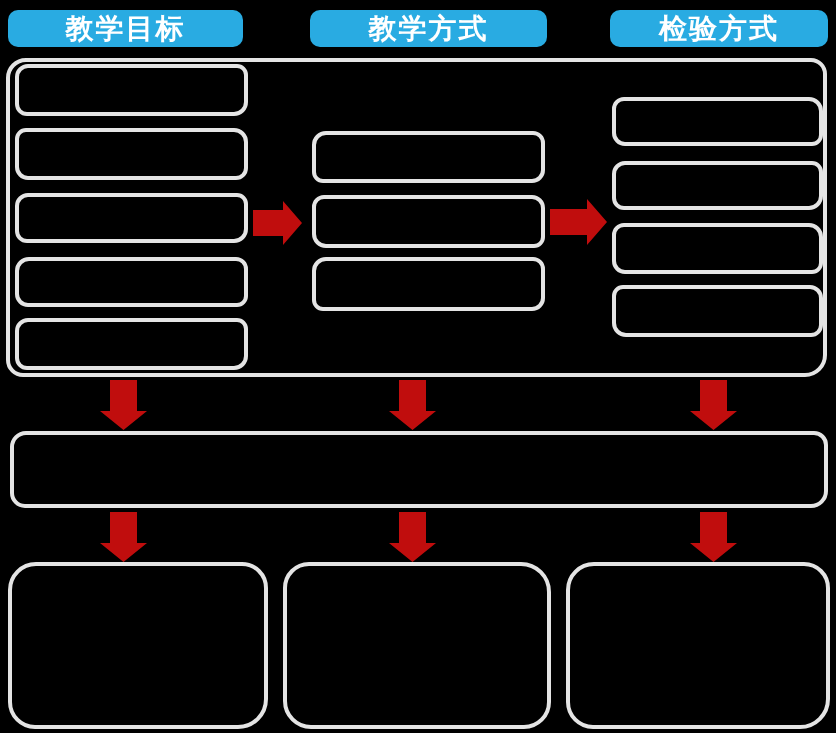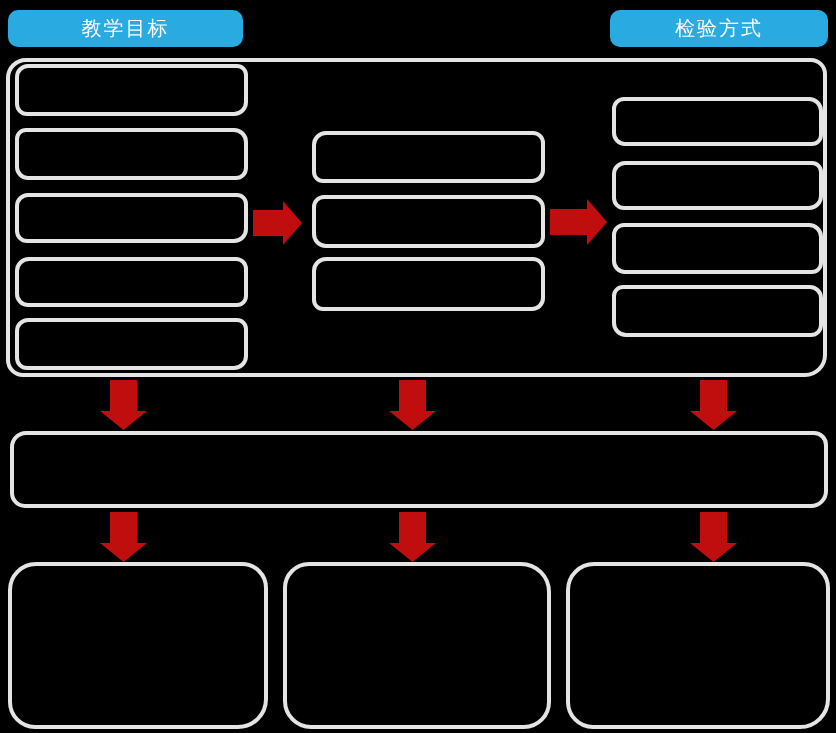--- a/index.html
+++ b/index.html
@@ -10,21 +10,21 @@
     --arrow-red:#c00d0d;
   }
   html,body{margin:0;padding:0;background:var(--background);}
   .canvas{
     position:relative;width:836px;height:733px;background:var(--background);
     font-family:"Liberation Sans","DejaVu Sans",sans-serif;overflow:hidden;
   }
   .header{
     position:absolute;height:37px;background:var(--header-bg);color:var(--header-text);
     border-radius:10px;display:flex;align-items:center;justify-content:center;
-    font-size:20px;font-weight:normal;letter-spacing:2px;
+    font-size:28px;font-weight:bold;letter-spacing:2px;
   }
   .h1{left:8px;top:10px;width:235px;}
   .h2{left:310px;top:10px;width:237px;}
   .h3{left:602px;top:10px;width:218px;margin-left:8px;}
 
   .sketch{
     position:absolute;border:4px solid var(--box-stroke);background:transparent;
     box-sizing:border-box;
   }
   .outer{left:6px;top:58px;width:821px;height:319px;border-radius:20px 16px 22px 17px;}
@@ -63,20 +63,21 @@
   .d2a{left:100px;top:512px;}
   .d2b{left:389px;top:512px;}
   .d2c{left:690px;top:512px;}
 </style>
 </head>
 <body>
 
 <div class="canvas">
 
   <div class="header h1">教学目标</div>
+  <div class="header h2">教学方式</div>
   <div class="header h3">检验方式</div>
 
   <div class="sketch outer"></div>
 
   <div class="sketch obox o1"></div>
   <div class="sketch obox o2"></div>
   <div class="sketch obox o3"></div>
   <div class="sketch obox o4"></div>
   <div class="sketch obox o5"></div>
 

